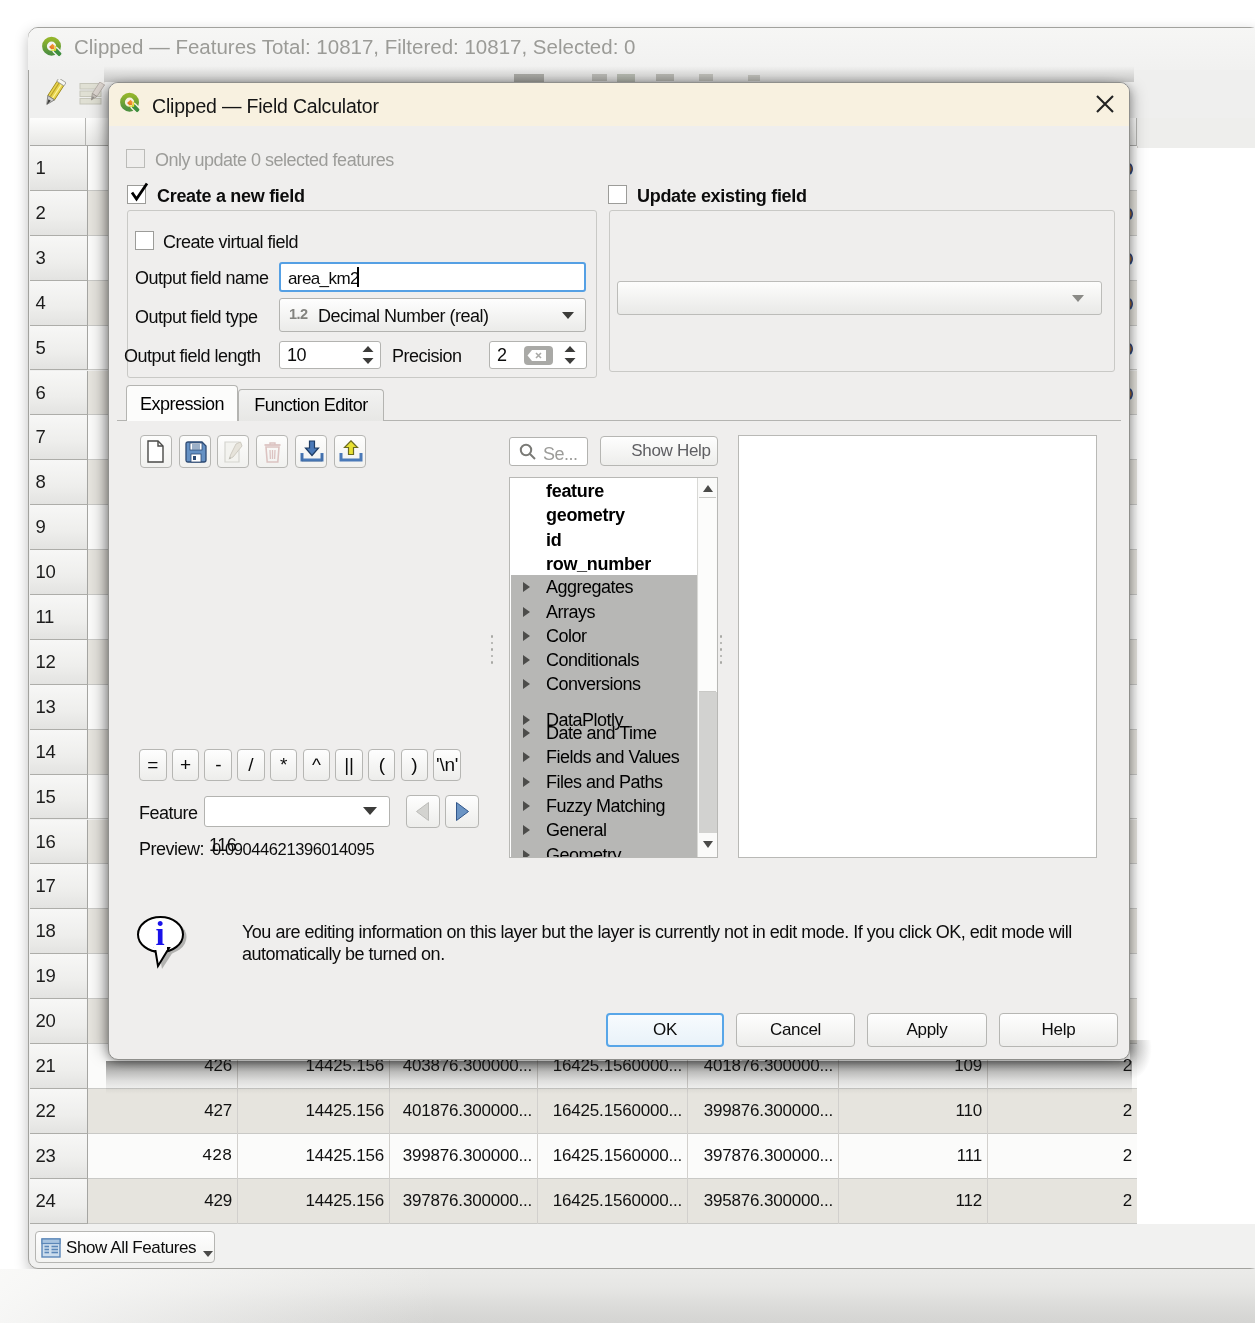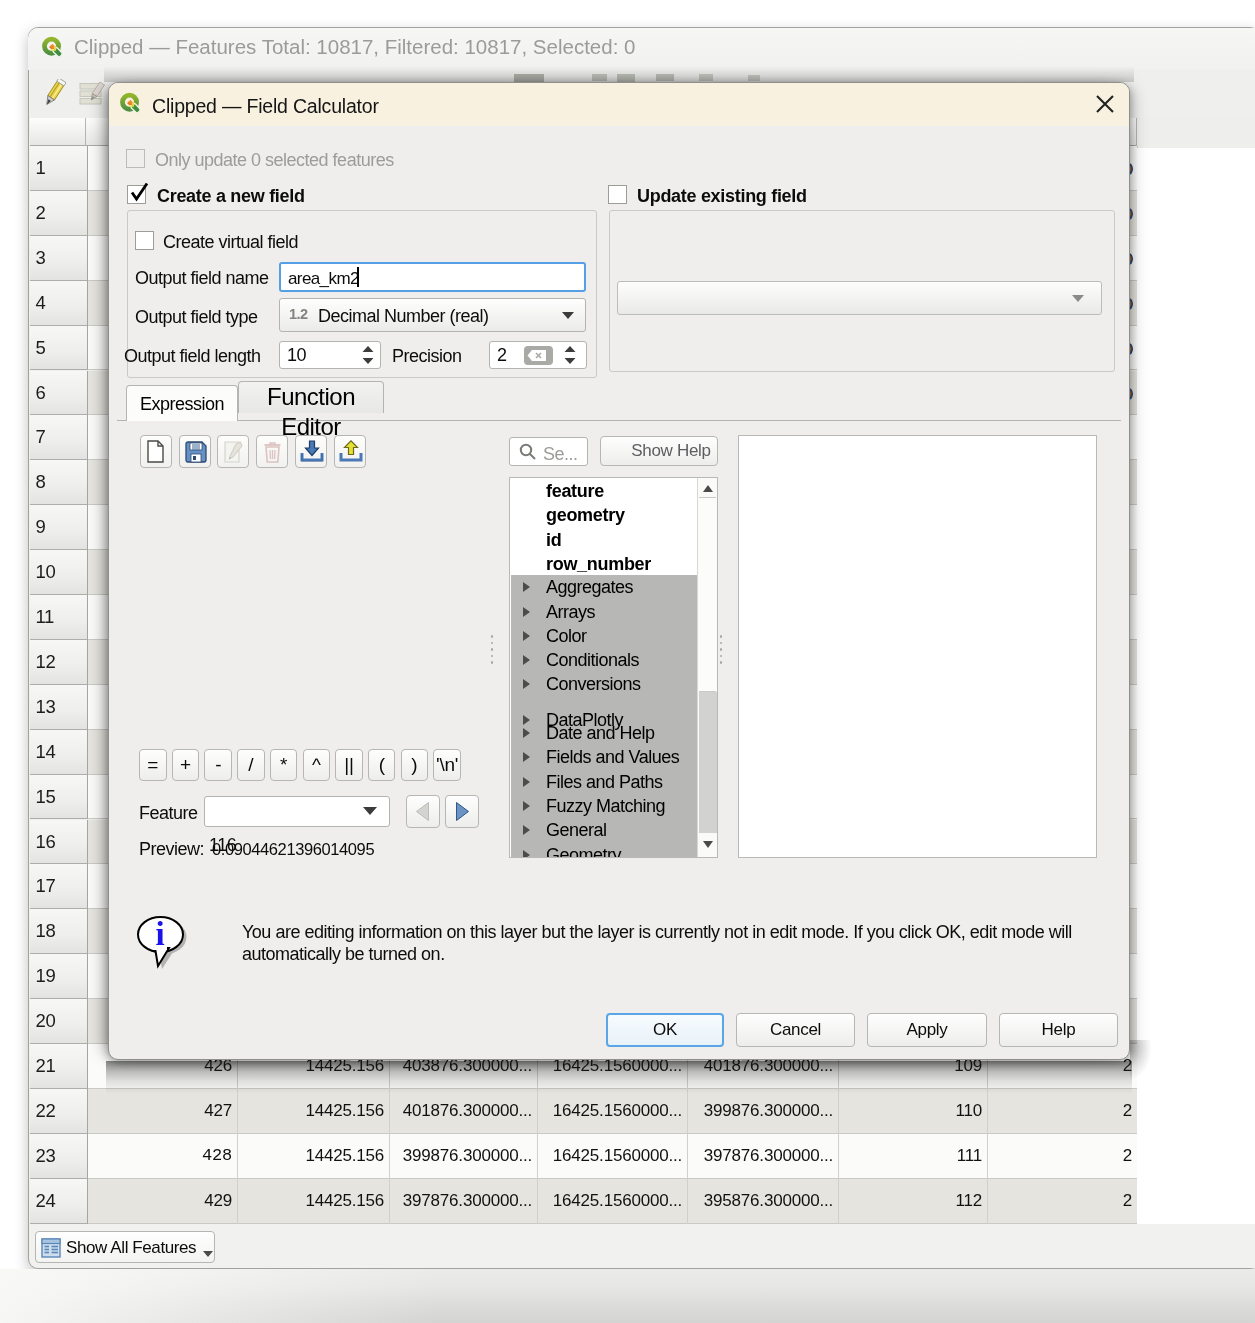--- a/index.html
+++ b/index.html
@@ -79,23 +79,23 @@
   .darr { position:absolute; width:0; height:0; border-left:6.5px solid transparent;
     border-right:6.5px solid transparent; border-top:7px solid #3c3c3a; }
 
   .btn { position:absolute; background:linear-gradient(180deg,#fefefe,#ededeb);
     border:1px solid #b6b6b3; border-radius:4px; text-align:center; font-size:17px; letter-spacing:-0.3px; color:#0c0c0c; }
 
   
   #tab1 { left:126px; top:385px; width:112px; height:36px; background:#fcfcfb;
     border:1px solid #b4b4b1; border-bottom:none; border-radius:4px 4px 0 0;
     text-align:center; font-size:18px; letter-spacing:-0.5px; line-height:36px; z-index:3;}
-  #tab2 { left:238px; top:381px; width:146px; height:32px; background:linear-gradient(180deg,#f2f2f1,#e7e7e5);
+  #tab2 { left:238px; top:389px; width:146px; height:32px; background:linear-gradient(180deg,#f2f2f1,#e7e7e5);
     border:1px solid #b4b4b1; border-bottom:none; border-radius:4px 4px 0 0;
-    text-align:center; font-size:24px; letter-spacing:-0.5px; line-height:30px; z-index:2;}
+    text-align:center; font-size:18px; letter-spacing:-0.5px; line-height:30px; z-index:2;}
   #tabline { left:117px; top:420px; width:1004px; height:1px; background:#b4b4b1; z-index:1; }
 
   .ibtn { position:absolute; width:32px; height:33px; background:linear-gradient(180deg,#fdfdfc,#f1f1ef);
     border:1px solid #b6b6b3; border-radius:4px; }
 
   #expr { left:136px; top:477px; width:341px; height:259px; background:#fff; border:1px solid #b8b8b5;
     font-family:"Liberation Mono", monospace; font-size:21.5px; letter-spacing:-0.2px; padding:2px 0 0 5px; }
 
   .opbtn { position:absolute; top:749px; width:27.5px; height:32px; line-height:29px; font-size:19px; }
 
@@ -497,21 +497,21 @@
       <div class="fng" style="top:194.4px;">
         <span class="t"></span>
         <span class="x">Conversions</span>
       </div>
       <div class="fng" style="top:218.7px;margin-top:11px;">
         <span class="t"></span>
         <span class="x">DataPlotly</span>
       </div>
       <div class="fng" style="top:243px;">
         <span class="t"></span>
-        <span class="x">Date and Help</span>
+        <span class="x">Date and Time</span>
       </div>
       <div class="fng" style="top:267.3px;">
         <span class="t"></span>
         <span class="x">Fields and Values</span>
       </div>
       <div class="fng" style="top:291.6px;">
         <span class="t"></span>
         <span class="x">Files and Paths</span>
       </div>
       <div class="fng" style="top:315.90000000000003px;">

